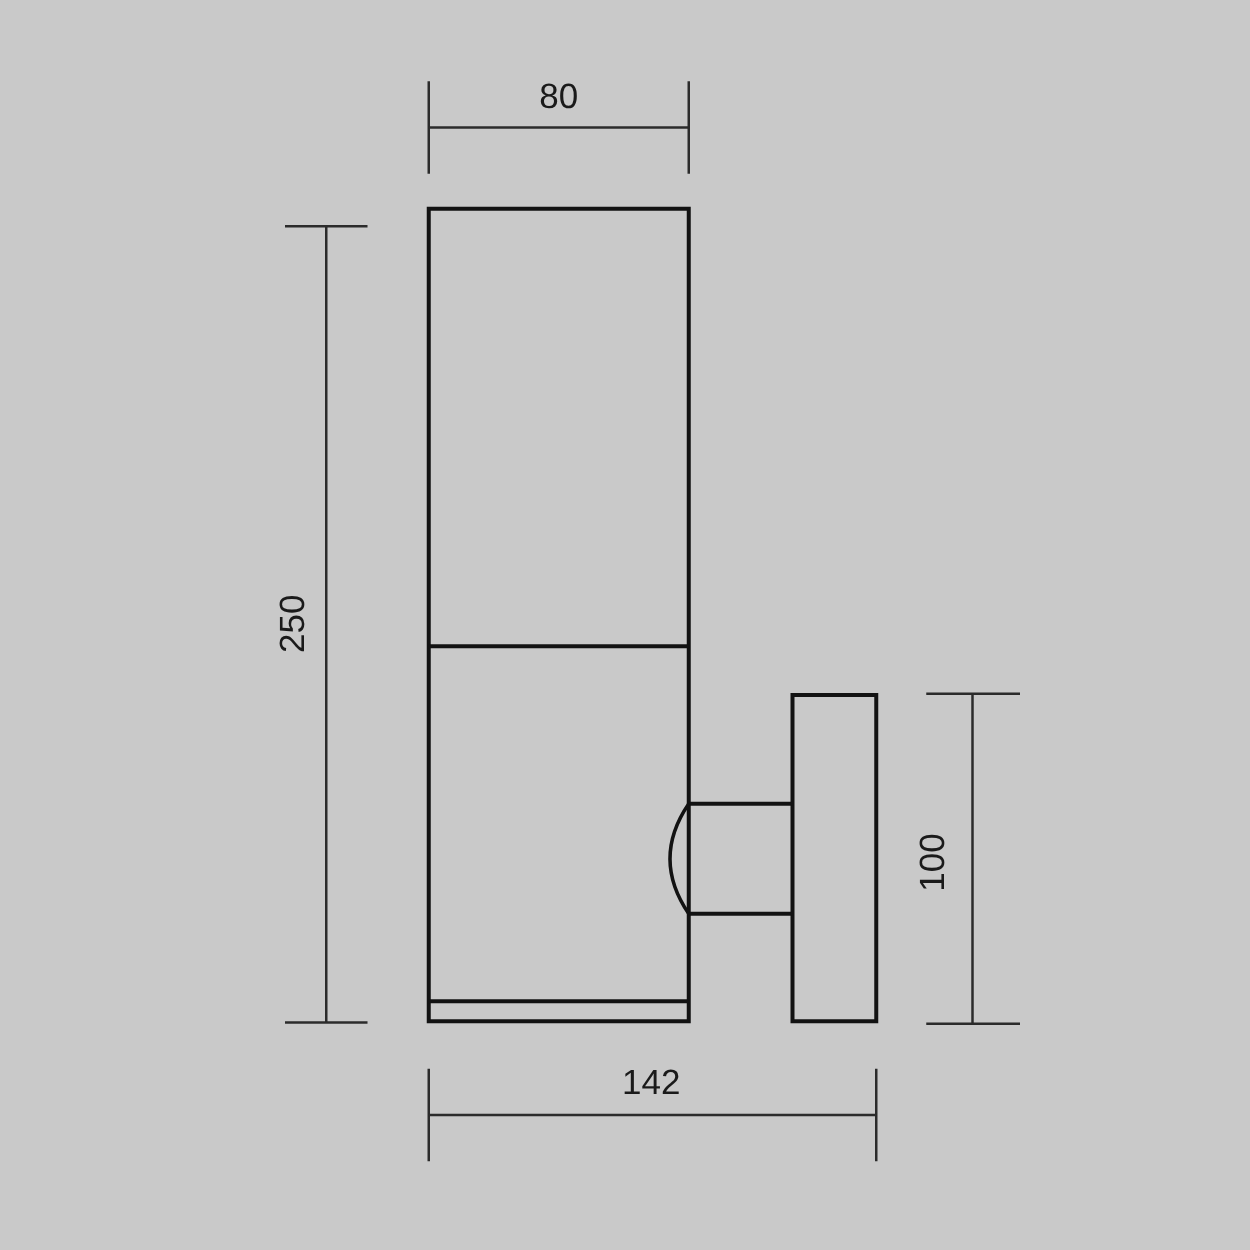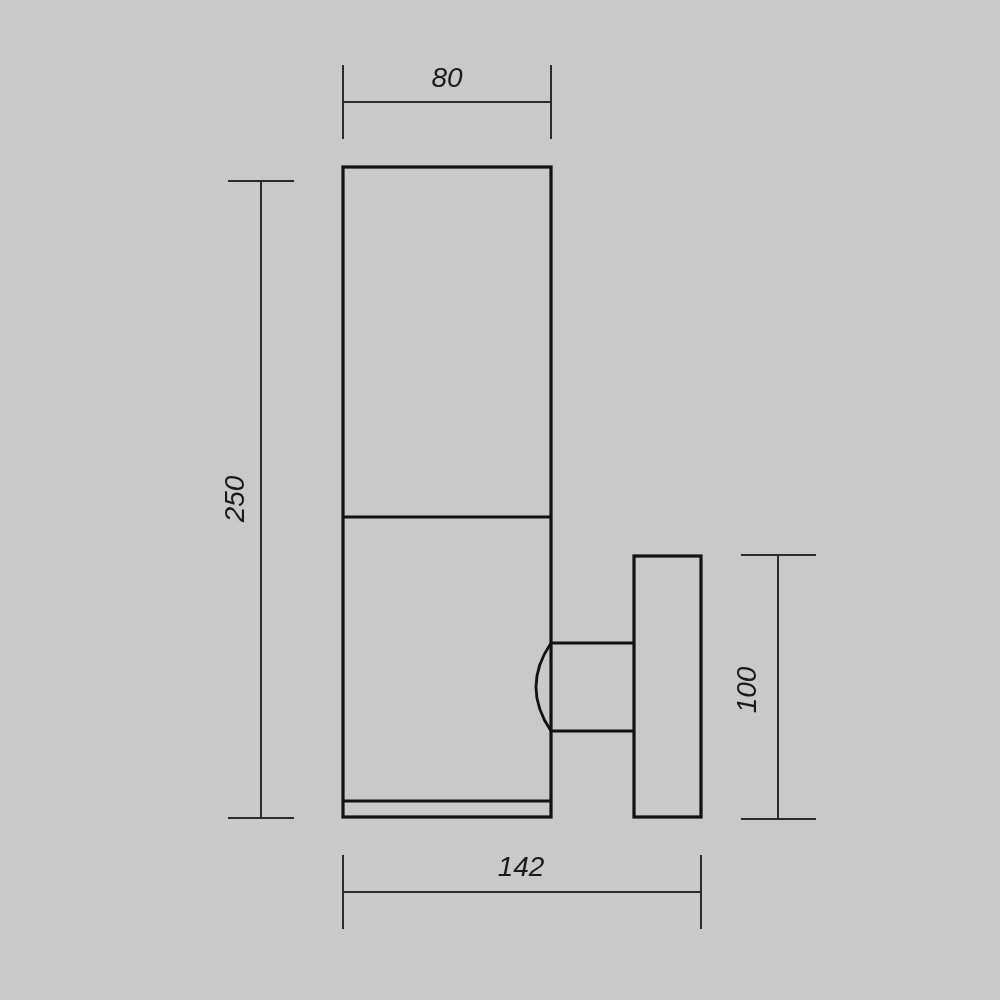--- a/index.html
+++ b/index.html
@@ -7,21 +7,20 @@
     padding: 0;
     background: #c9c9c9;
   }
   .canvas {
     position: relative;
     width: 1000px;
     height: 1000px;
     background: #c9c9c9;
     overflow: hidden;
     font-family: "Liberation Sans", sans-serif;
-    font-style: italic;
   }
   svg.drawing {
     display: block;
     width: 1000px;
     height: 1000px;
   }
   .obj {
     fill: none;
     stroke-width: 3.2;
     stroke-linecap: butt;

